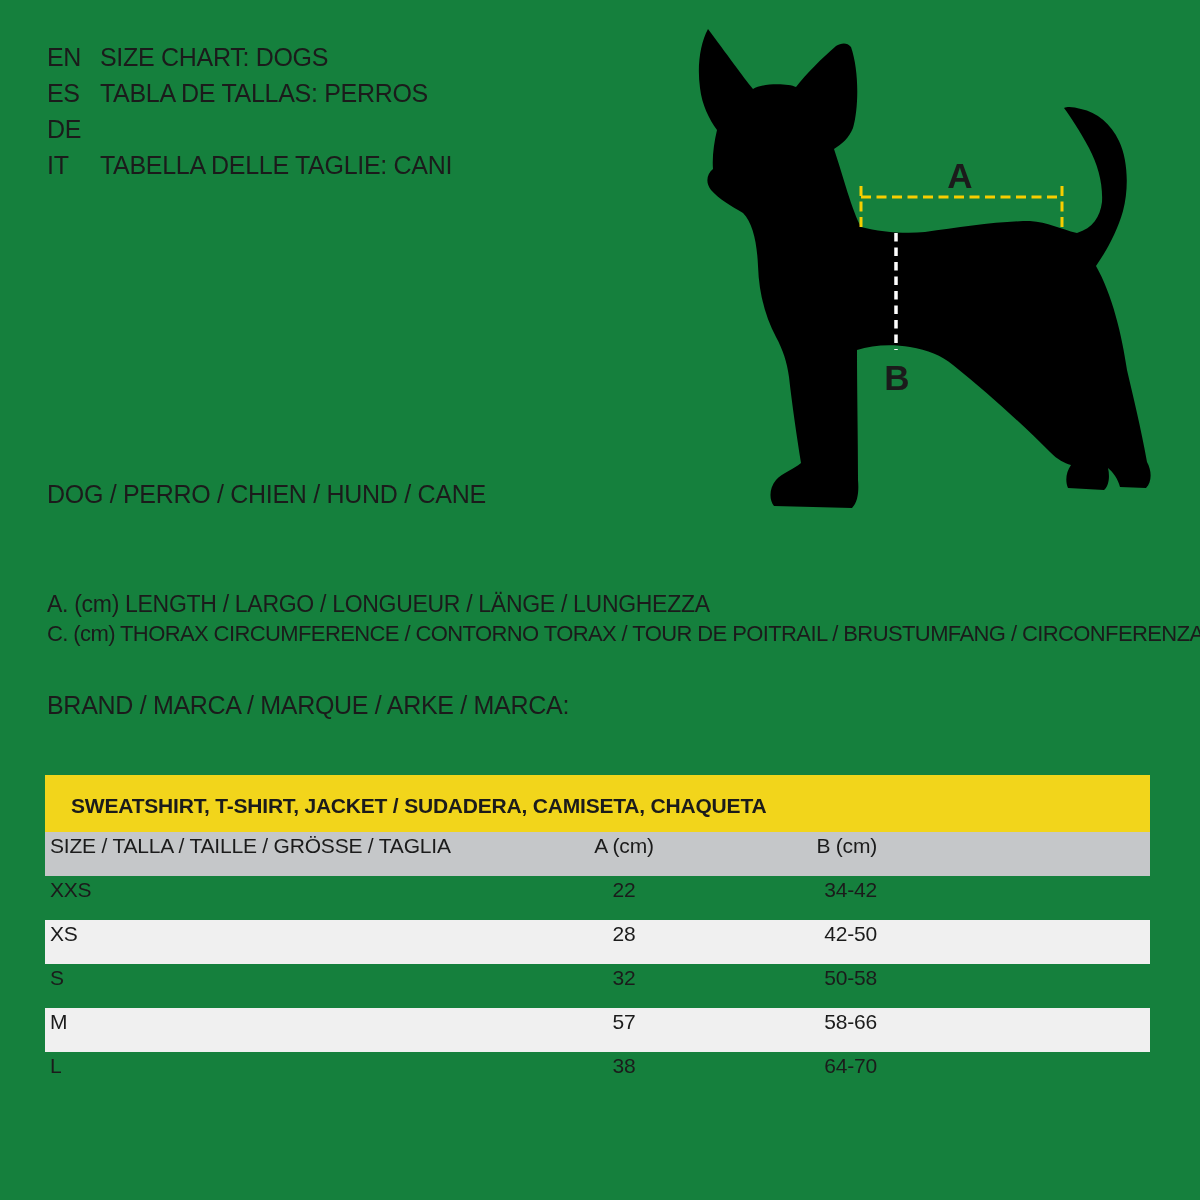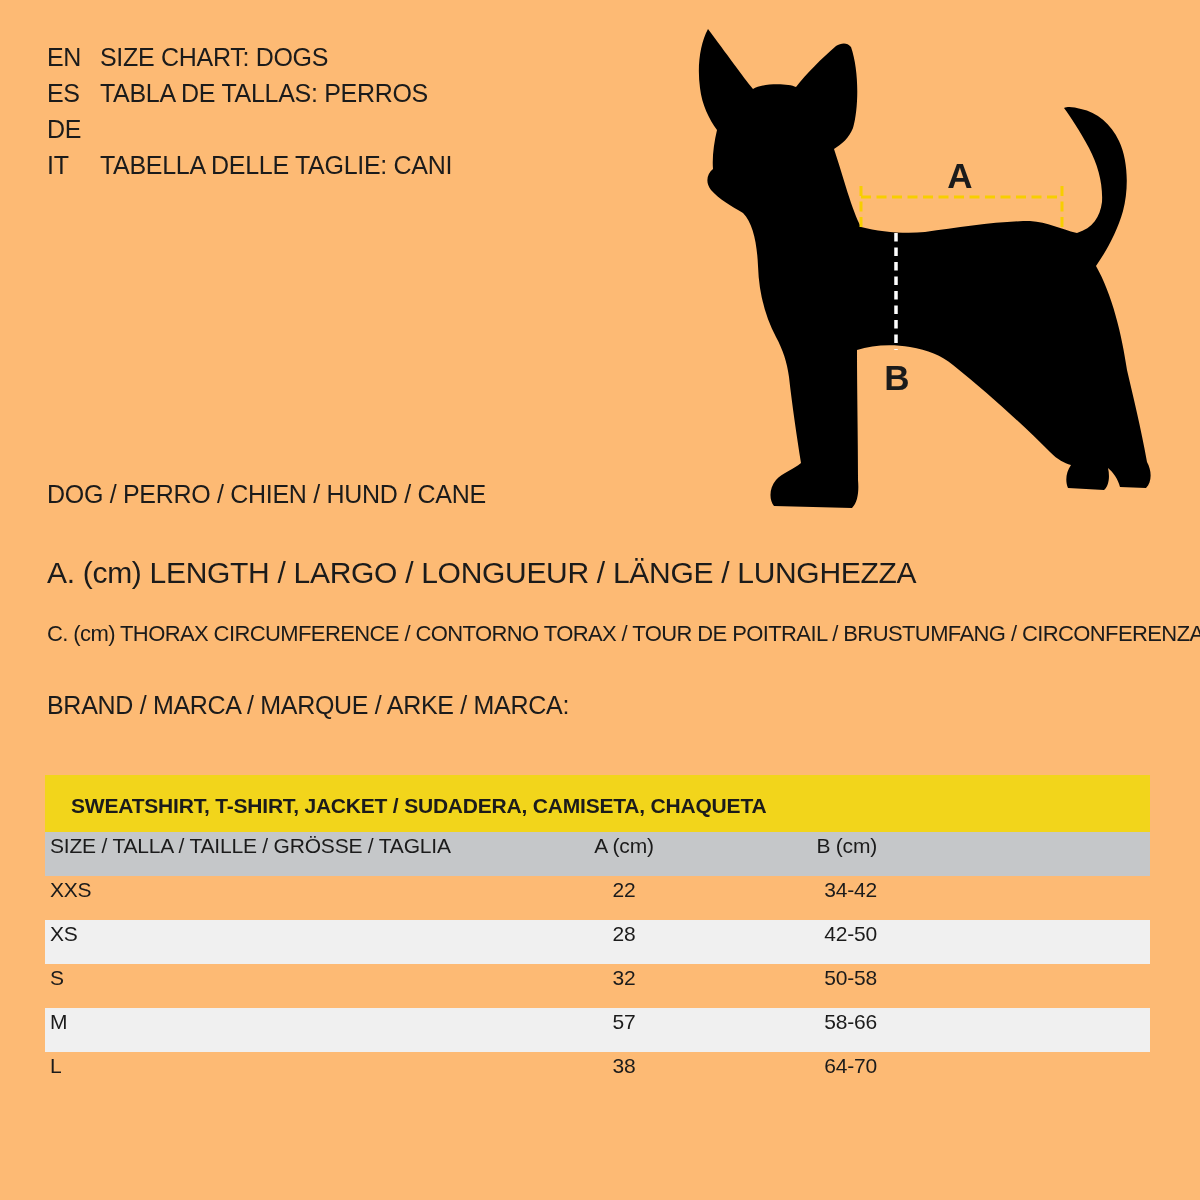--- a/index.html
+++ b/index.html
@@ -1,30 +1,30 @@
 <!DOCTYPE html>
 <html><head>
 <meta charset="utf-8">
 <style>
   html,body{margin:0;padding:0;background:#ffffff;}
   #sheet{
-    position:relative;width:1200px;height:1200px;background:#fdba74;
+    position:relative;width:1200px;height:1200px;background:#15803d;
     font-family:"Liberation Sans","DejaVu Sans",sans-serif;
     color:#1b1b1b;overflow:hidden;
   }
   
   #lang-list{position:absolute;left:47px;top:39px;}
   .lang-row{display:flex;line-height:36px;font-size:25px;letter-spacing:-0.3px;white-space:nowrap;}
   .lang-code{width:53px;flex:0 0 53px;}
   
   #dog-diagram{position:absolute;left:690px;top:25px;width:470px;height:495px;}
   
   .caption-line{position:absolute;left:47px;white-space:nowrap;letter-spacing:-0.3px;}
   #animal-caption{top:481px;font-size:25px;line-height:26px;}
-  #measure-a{top:562px;font-size:30px;line-height:22px;}
+  #measure-a{top:593px;font-size:23px;line-height:22px;}
   #measure-c{top:623px;font-size:22px;line-height:22px;letter-spacing:-0.6px;}
   #brand-line{top:693px;font-size:25px;line-height:25px;}
   
   #category-band{
     position:absolute;left:45px;top:775px;width:1105px;height:57px;
     background:#F2D51B;padding:16px;box-sizing:border-box;
   }
   .category-line{
     margin:0;padding:2px 0 0 10px;font-size:21px;line-height:26px;
     font-weight:bold;letter-spacing:-0.2px;white-space:nowrap;

